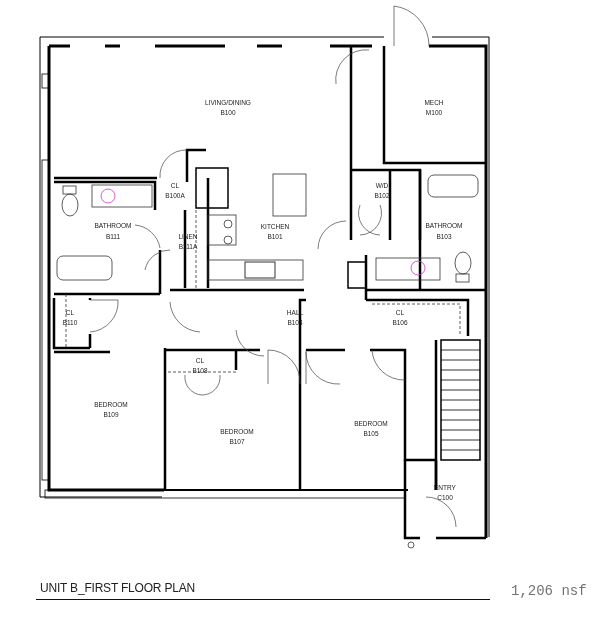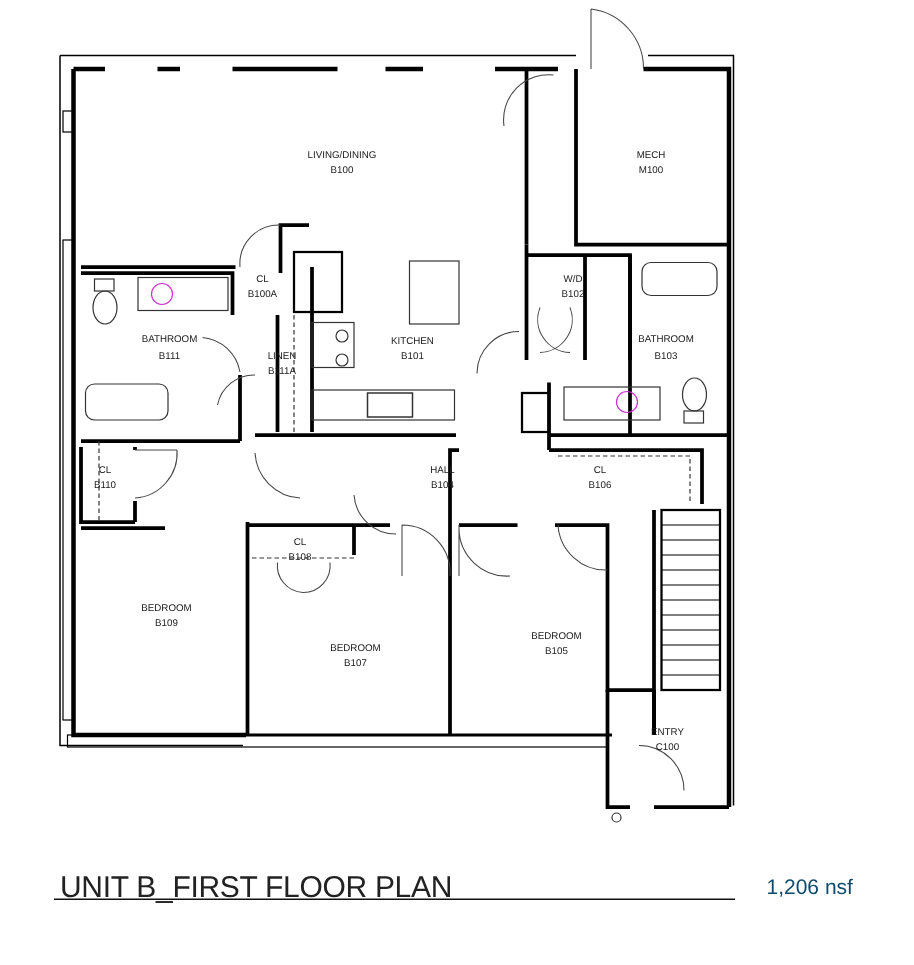--- a/index.html
+++ b/index.html
@@ -1,20 +1,20 @@
 <!DOCTYPE html>
 <html><head>
 <meta charset="utf-8">
 <style>
   html, body { margin:0; padding:0; background:#ffffff; }
   body { width:609px; height:643px; position:relative; overflow:hidden; font-family:"Liberation Sans", sans-serif; }
   #plan { position:absolute; left:0; top:0; }
   .room-label { font-family:"Liberation Sans", sans-serif; font-size:6.5px; fill:#1a1a1a; text-anchor:middle; }
-  .title { position:absolute; left:40px; top:581px; font-size:20px; color:#222; letter-spacing:-0.2px; }
-  .area { position:absolute; left:511px; top:583px; font-size:14px; color:#0c4a6e; }
+  .title { position:absolute; left:40px; top:581px; font-size:12px; color:#222; letter-spacing:-0.2px; }
+  .area { position:absolute; left:511px; top:583px; font-size:14px; color:#737373;font-family:Liberation Mono, monospace; }
   .title-rule { position:absolute; left:36px; top:599px; width:454px; height:1px; background:#111; }
 </style>
 </head>
 <body>
 
 <svg id="plan" width="609" height="643" viewBox="0 0 609 643" xmlns="http://www.w3.org/2000/svg">
   <g fill="none" stroke="#000">
 
     <path d="M40 37 H384 M432 37 H489 V537 M40 37 V497 H162" stroke-width="1"></path>
 

